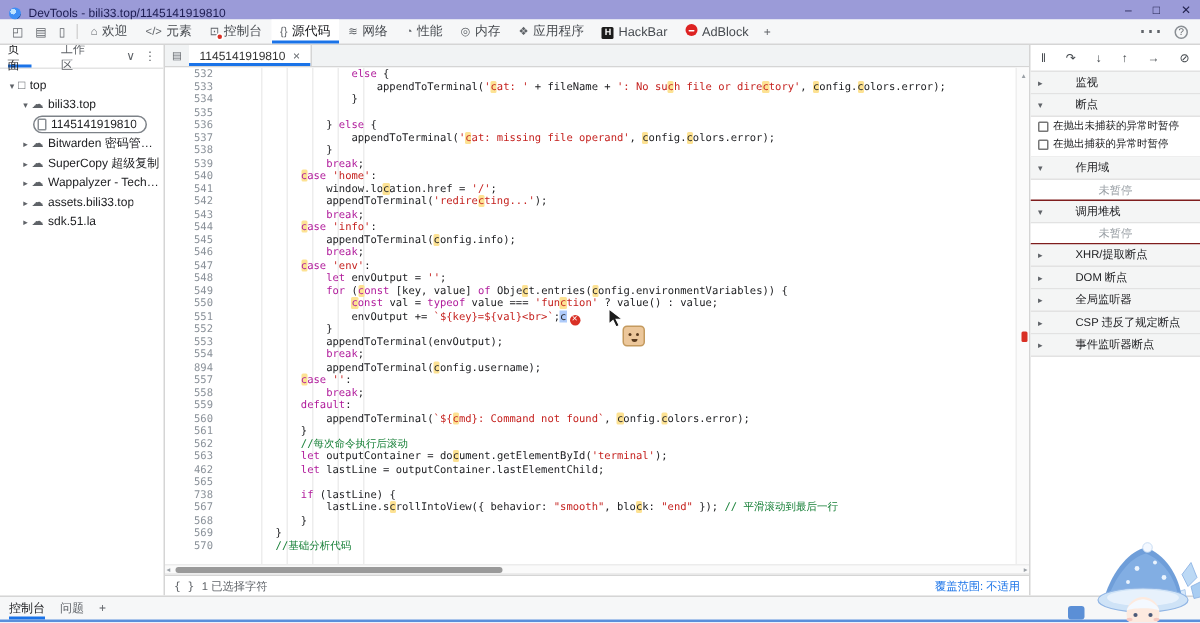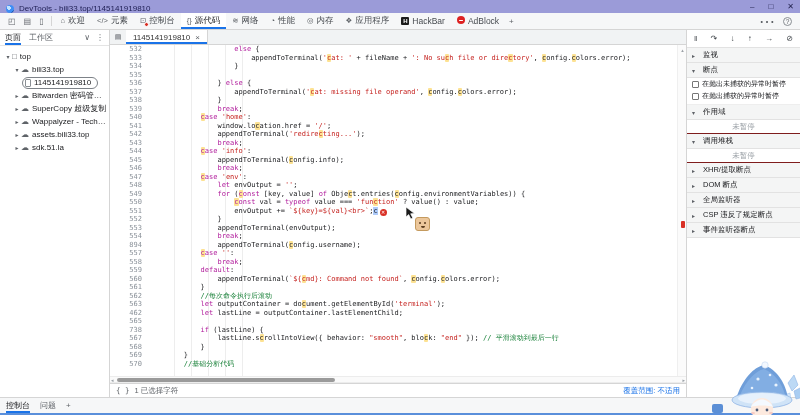--- a/index.html
+++ b/index.html
@@ -29,21 +29,21 @@
   .hb{display:inline-block;width:8px;height:8px;background:#1b1b1b;color:#fff;font-size:6px;
     line-height:8px;text-align:center;border-radius:1px;font-weight:bold}
   .ab{display:inline-block;width:8px;height:8px;background:#d22;border-radius:50%;position:relative}
   .ab::after{content:"";position:absolute;left:2px;top:3.5px;width:4px;height:1.5px;background:#fff;border-radius:1px}
   .tb-right{margin-left:auto;display:flex;align-items:center;gap:8px;padding-right:4px;color:#5f6368}
   .qmark{width:9px;height:9px;border:1px solid #8a8f94;border-radius:50%;font-size:6.5px;
     line-height:8px;text-align:center;color:#5f6368}
 
   
   .sidebar{position:absolute;left:0;top:30px;width:110px;height:367px;background:#fff;border-right:1px solid #d5d5d5;overflow:hidden}
-  .sb-head{height:16px;border-bottom:1px solid #e4e4e4;display:flex;align-items:stretch;font-size:8px;color:#5f6368;padding:0 5px;gap:8px}
+  .sb-head{height:16px;border-bottom:1px solid #e4e4e4;display:flex;align-items:stretch;font-size:8px;color:#5f6368;padding:0 5px;gap:20px}
   .sb-tab{display:flex;align-items:center}
   .sb-tab.active{color:#202124;box-shadow:inset 0 -2px #1a73e8}
   .sb-head .right{margin-left:auto;display:flex;align-items:center;gap:6px;color:#5f6368}
   .tree{padding-top:4px}
   .trow{height:13px;display:flex;align-items:center;font-size:8px;color:#202124;white-space:nowrap;overflow:hidden;padding-right:2px}
   .trow .exp{width:8px;text-align:center;font-size:6px;color:#5f6368;flex:0 0 auto}
   .trow .tic{font-size:8px;color:#5f6368;margin-right:3px;flex:0 0 auto;line-height:1}
   .trow .lbl{overflow:hidden;text-overflow:ellipsis}
   .trow.sel .pill{display:flex;align-items:center;border:1px solid #7d8288;border-radius:7px;padding:0 6px 0 2px;height:12px;background:#fff}
   .ficon{display:inline-block;width:6px;height:8px;background:#fff;border:1px solid #8a8f94;border-radius:1px;margin-right:3px}
@@ -78,21 +78,21 @@
   .status{position:absolute;left:0;top:353px;width:576px;height:14px;border-top:1px solid #d5d5d5;background:#fff;
     display:flex;align-items:center;font-size:7.5px;color:#5f6368;padding:0 6px;gap:5px}
   .status .pp{font-family:"DejaVu Sans Mono",monospace;color:#5f6368}
   .status .cov{margin-left:auto;color:#1a73e8}
 
   
   .rpanel{position:absolute;left:686px;top:30px;width:114px;height:367px;border-left:1px solid #d5d5d5;background:#fff;overflow:hidden}
   .dbgbar{height:18px;border-bottom:1px solid #e2e2e2;display:flex;align-items:center;justify-content:space-between;
     padding:0 7px;color:#41464b;font-size:8px}
   .dbgbar span{line-height:1}
-  .sec-h{display:flex;align-items:center;gap:4px;height:15px;padding:0 5px;background:#f4f5f5;
+  .sec-h{display:flex;align-items:center;gap:18px;height:15px;padding:0 5px;background:#f4f5f5;
     border-bottom:1px solid #e2e2e2;color:#202124;font-size:7.5px;white-space:nowrap;overflow:hidden}
   .sec-h .arr{font-size:6px;color:#5f6368;width:7px}
   .sec-empty{height:14px;display:flex;align-items:center;justify-content:center;color:#9aa0a6;font-size:7.5px;
     background:#fff;border-bottom:1px solid #7f1d1d}
   .cbrow{height:12px;display:flex;align-items:center;gap:3px;padding:0 5px;font-size:7px;color:#202124;
     white-space:nowrap;overflow:hidden;background:#fff}
   .cb{width:7px;height:7px;border:1px solid #767676;border-radius:1px;background:#fff;flex:0 0 auto}
   .cbgap{height:3px;background:#fff;border-bottom:1px solid #eee}
 
   

